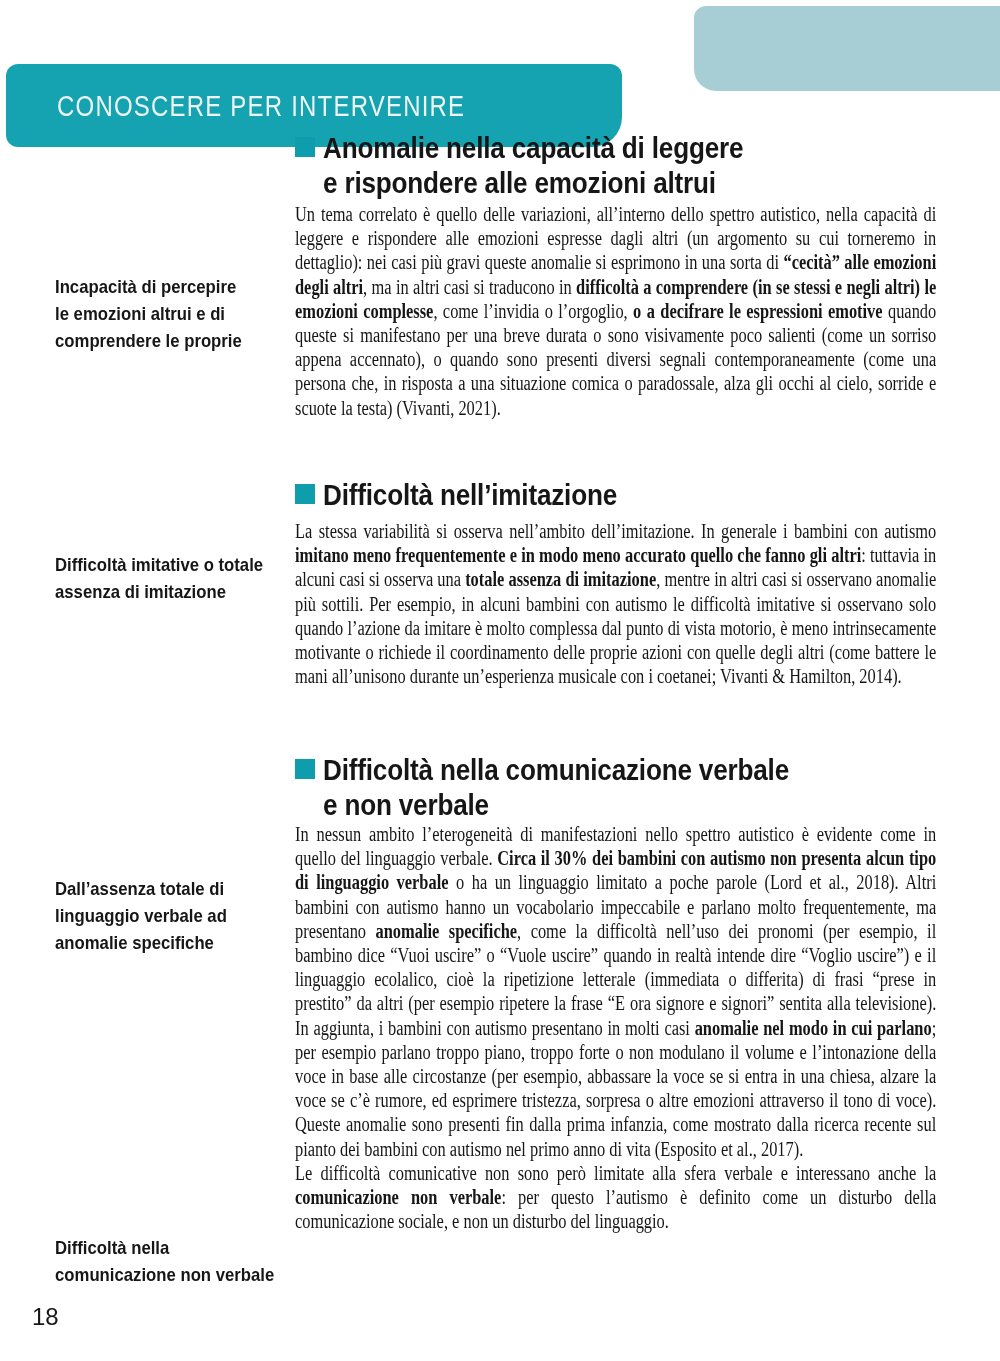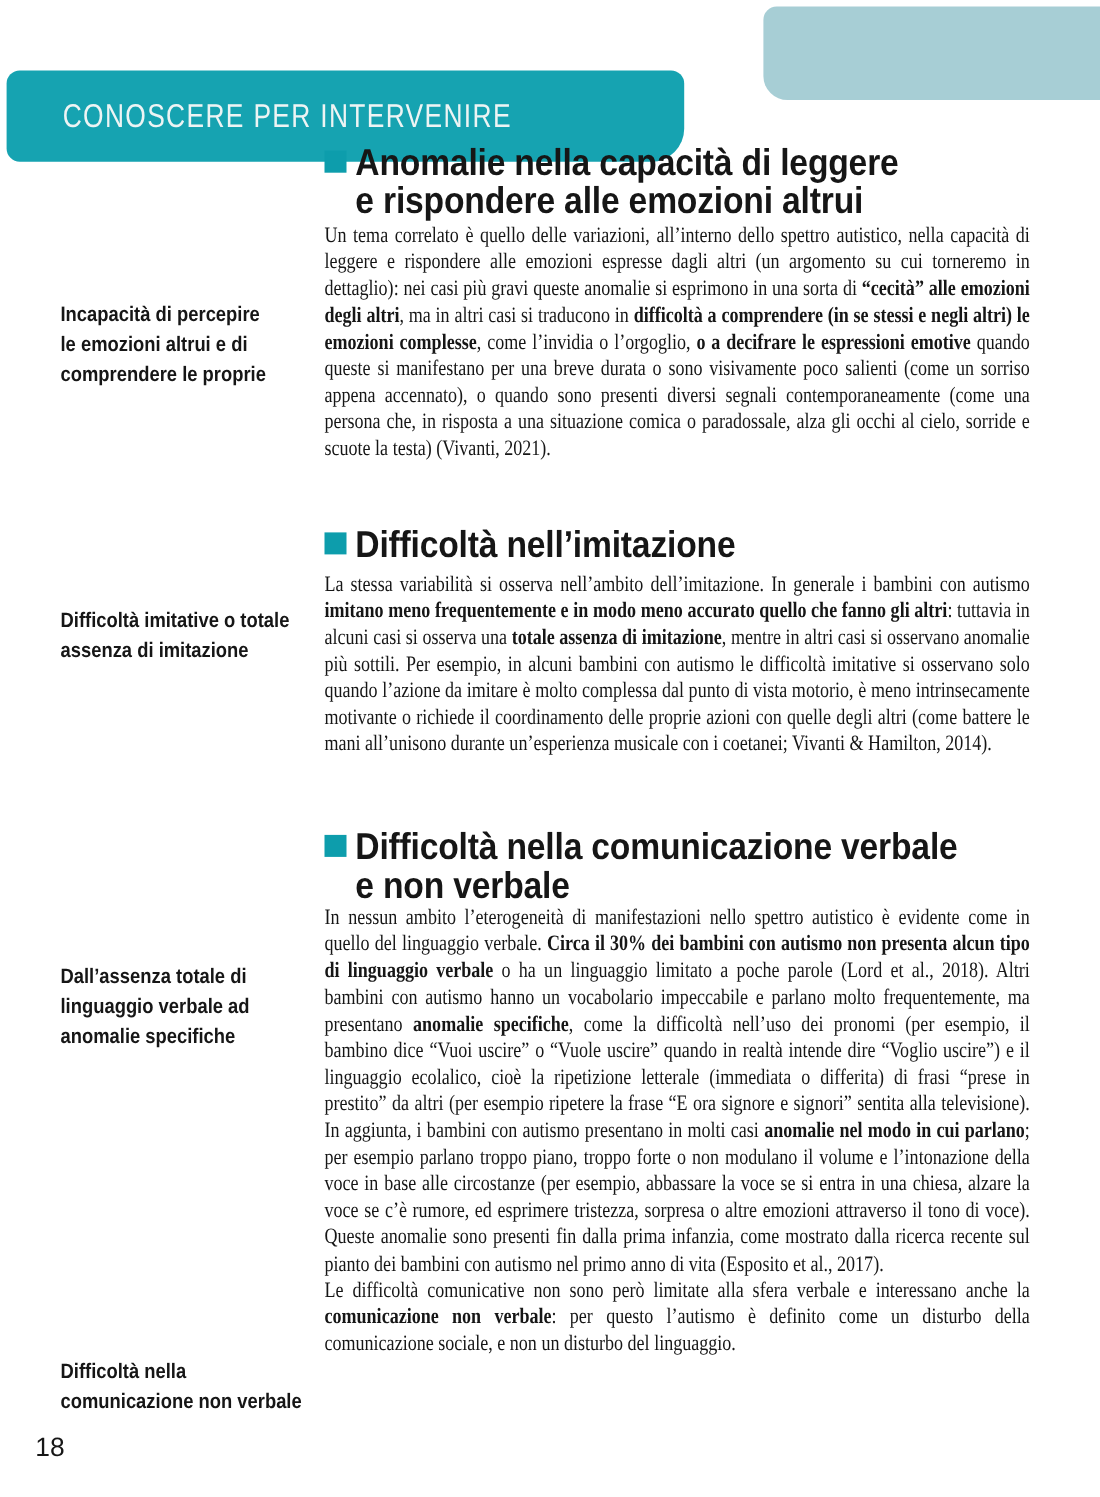--- a/index.html
+++ b/index.html
@@ -12,21 +12,21 @@
              background:var(--teal_light);border-radius:12px 0 0 22px;}
   .hdr-title{position:absolute;left:51px;top:0;height:83px;display:flex;align-items:center;
              color:var(--title_text);font-size:30px;font-weight:400;letter-spacing:1.5px;
              transform:scaleX(0.80);transform-origin:left center;white-space:nowrap;}
   
   .note{position:absolute;left:55px;width:260px;color:var(--ink);
         font-weight:bold;font-size:19px;line-height:27px;
         transform:scaleX(0.88);transform-origin:left top;white-space:nowrap;}
   
   .h-block{position:absolute;left:295px;padding-left:28px;color:var(--ink);
-           font-weight:bold;font-size:34px;line-height:35px;letter-spacing:-0.2px;}
+           font-weight:bold;font-size:29px;line-height:35px;letter-spacing:-0.2px;}
   .h-block .lines{transform:scaleX(0.90);transform-origin:left top;white-space:nowrap;}
   .bullet{position:absolute;left:0;top:6px;width:20px;height:20px;background:var(--bullet);}
   .p-block{position:absolute;left:295px;width:782px;transform:scaleX(0.82);
            transform-origin:left top;text-align:justify;color:var(--ink);
            font-family:"Liberation Serif",serif;font-size:20px;line-height:24.2px;}
   .p-block p{margin:0;}
   .p-block b{font-weight:bold;}
   
   .pagenum{position:absolute;left:32px;top:1303px;font-size:24px;color:var(--ink);}
 </style>

